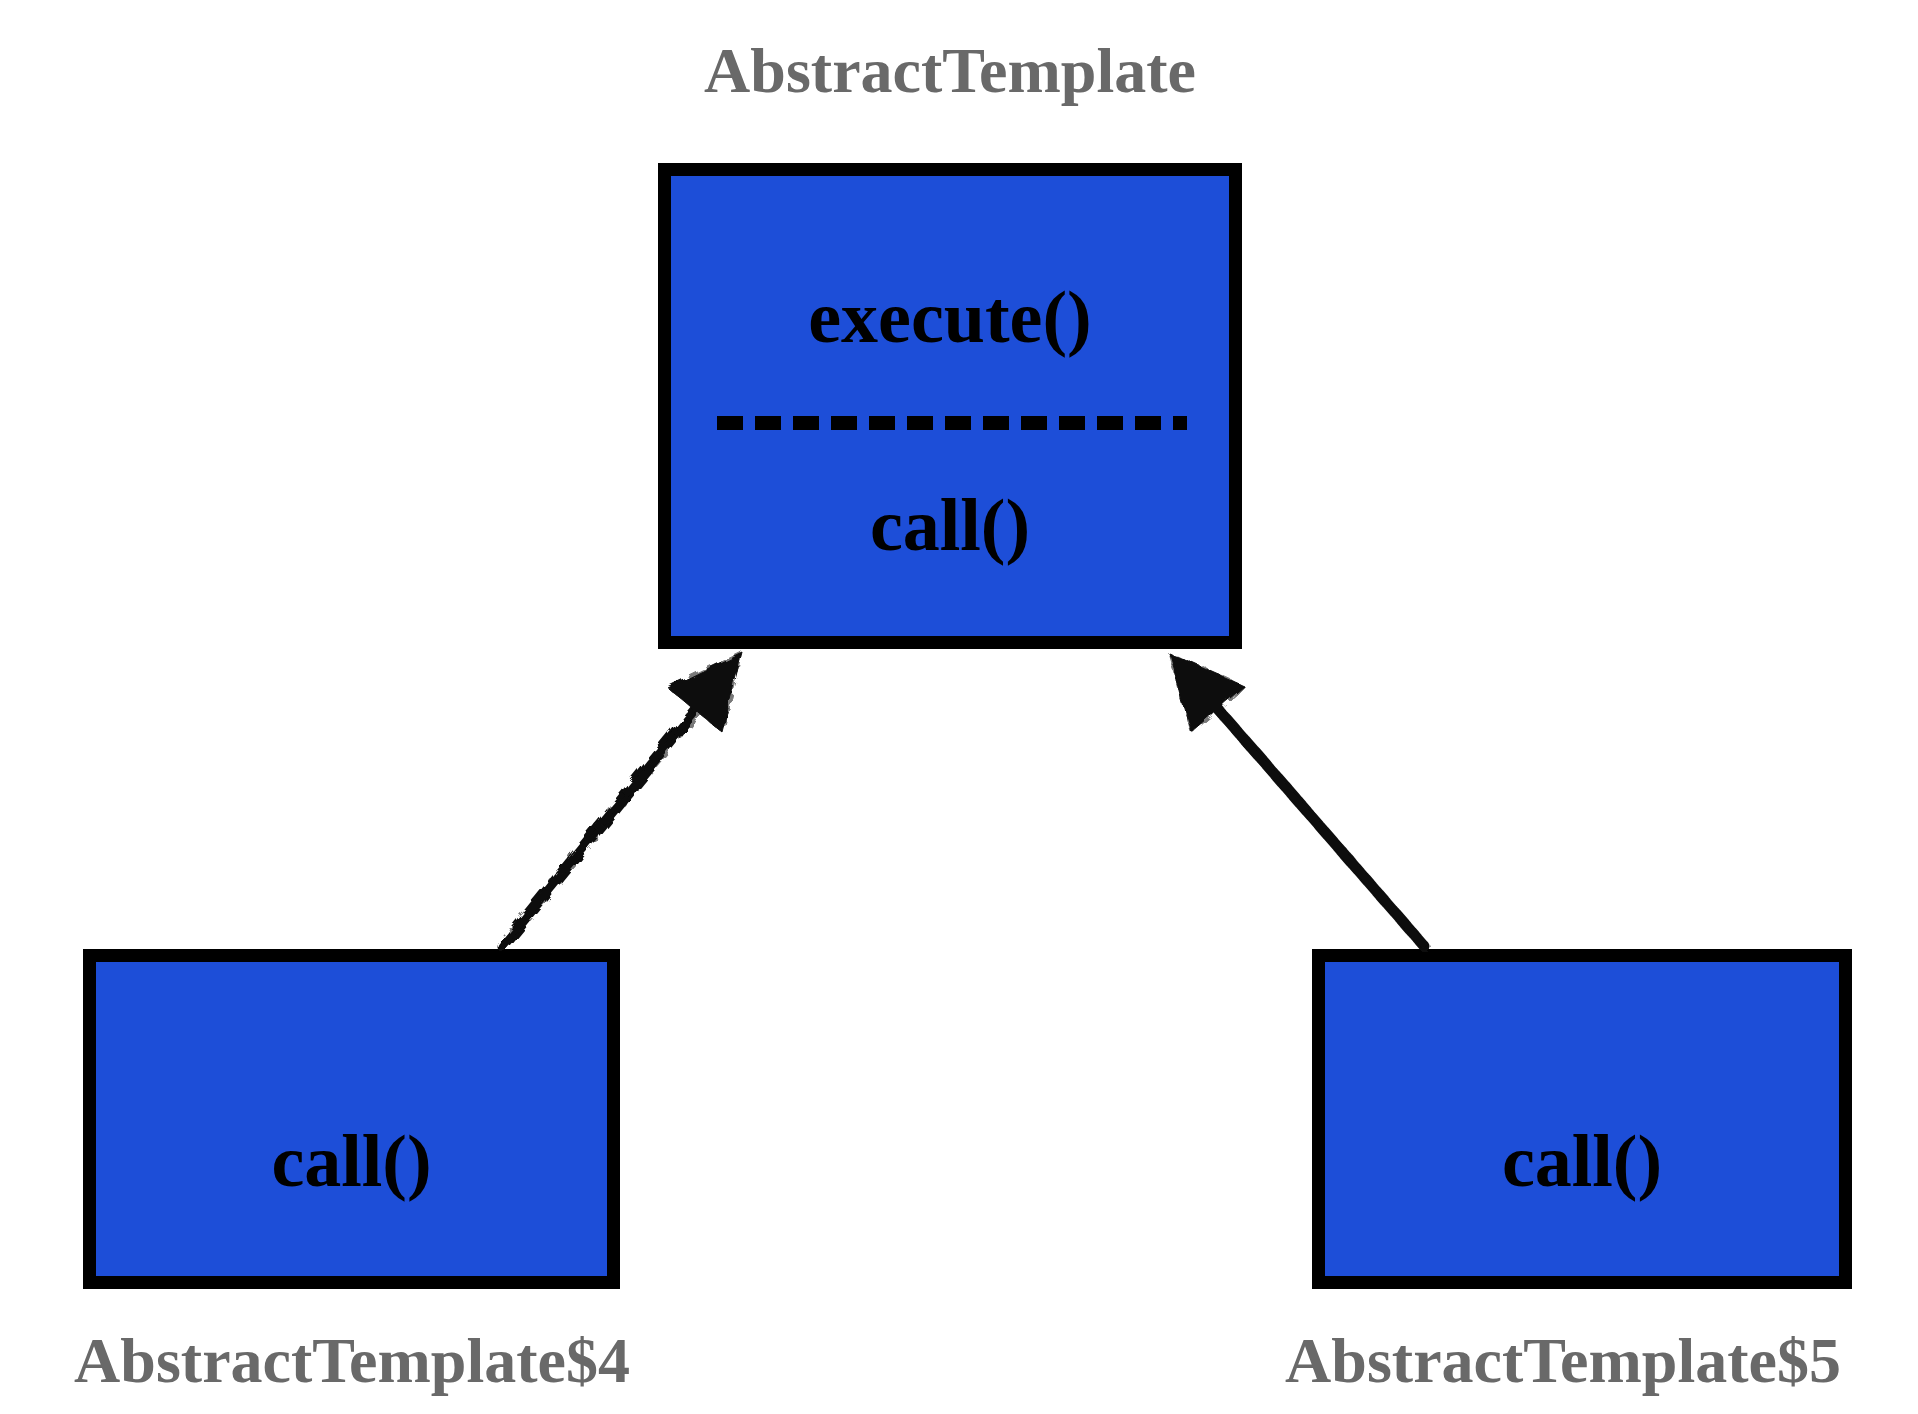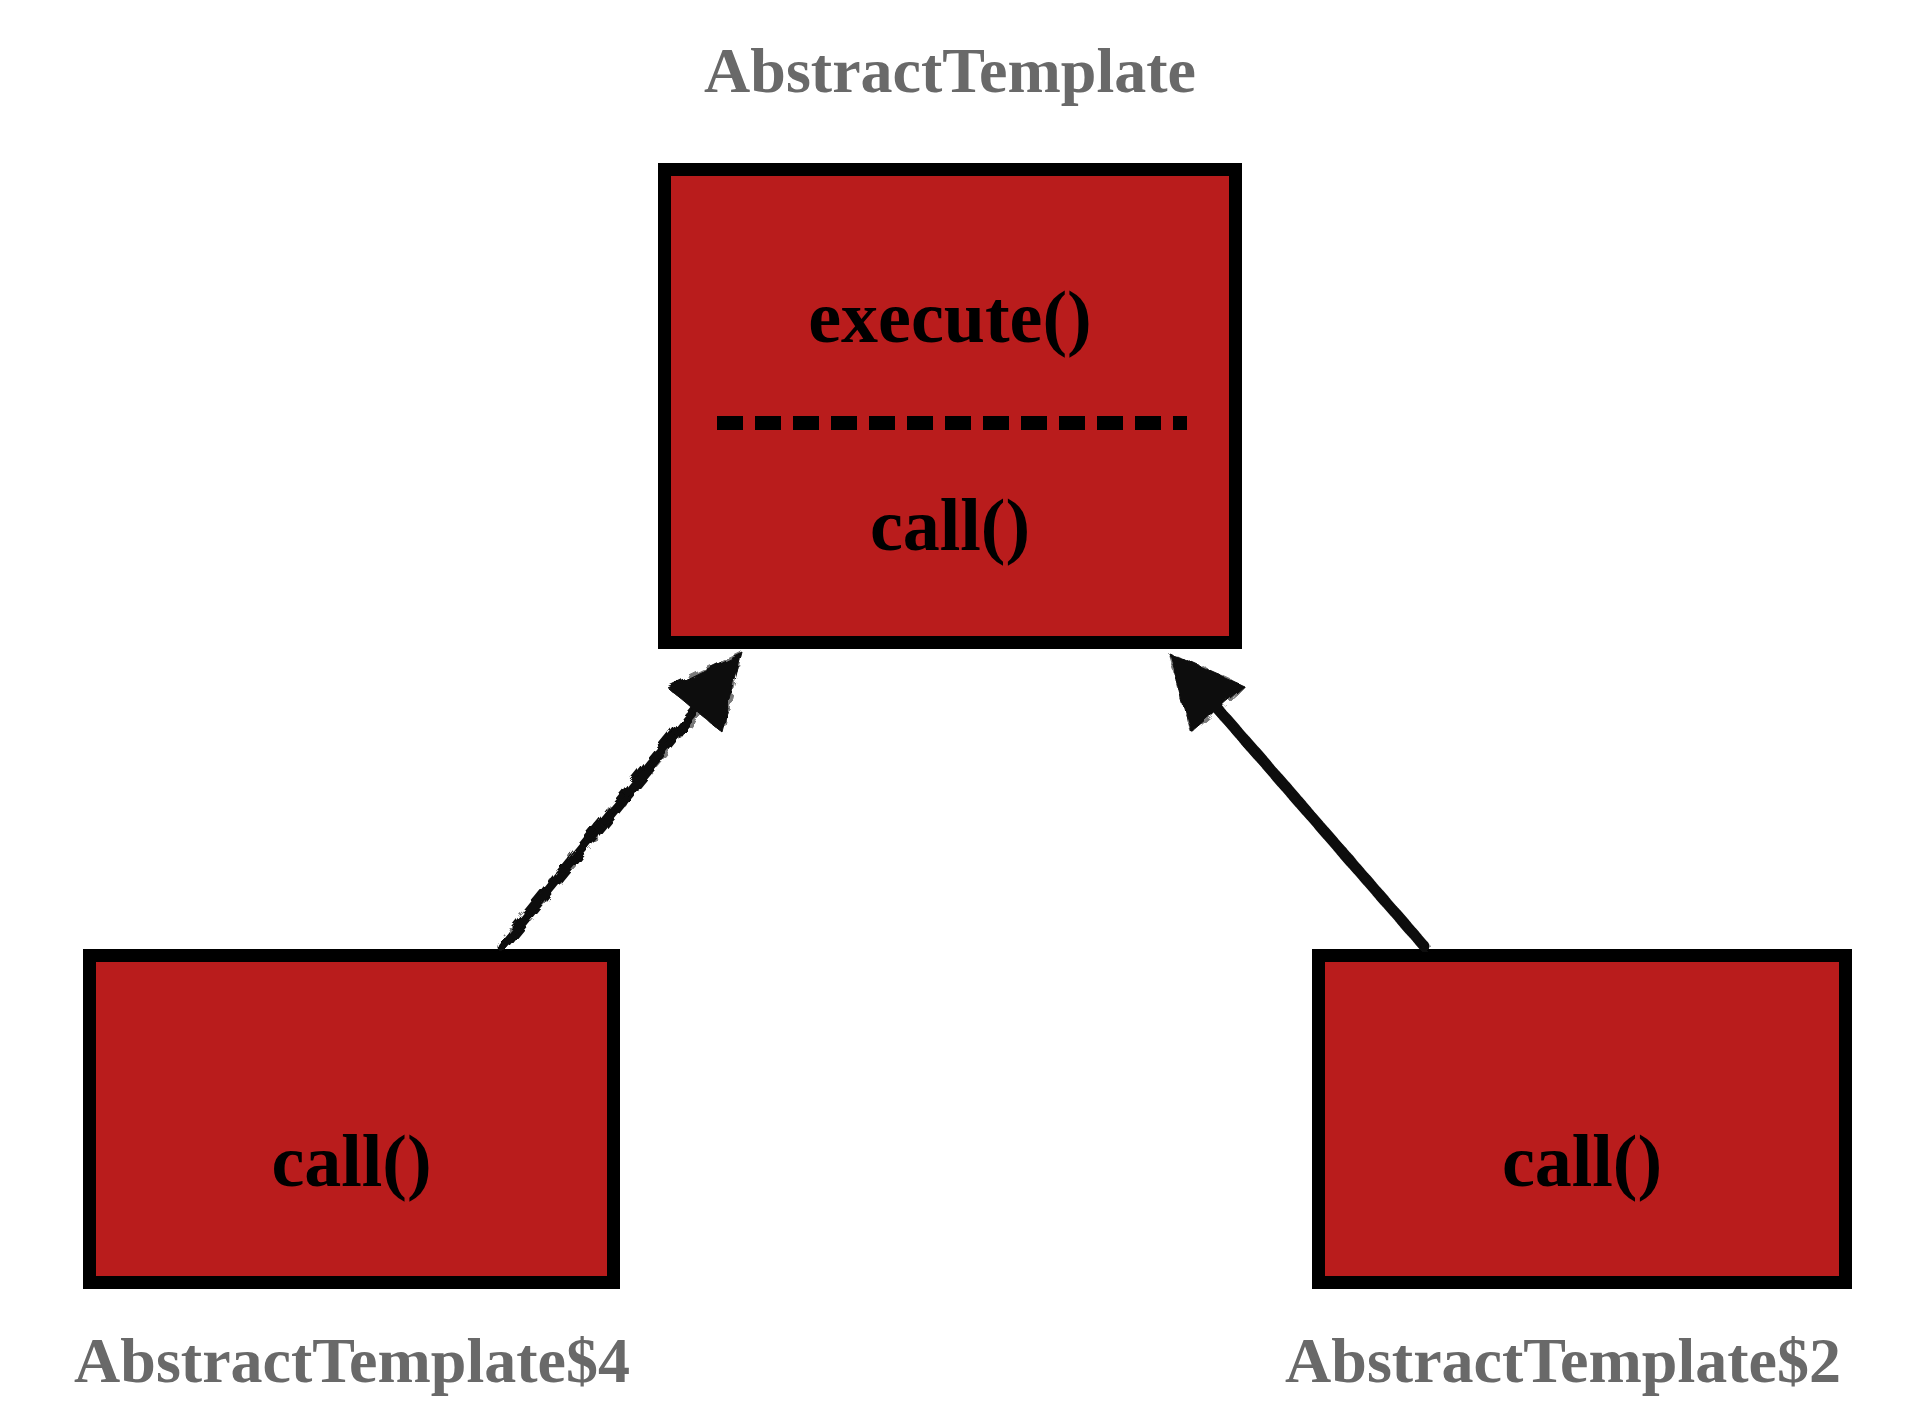--- a/index.html
+++ b/index.html
@@ -36,21 +36,21 @@
     width: 640px;
   }
   .label-right {
     left: 1243px;
     top: 1308px;
     width: 640px;
   }
   .uml-box {
     position: absolute;
     border: 13px solid #000000;
-    background: #b91c1c;
+    background: #1d4ed8;
     box-sizing: border-box;
   }
   .parent-box {
     left: 658px;
     top: 147px;
     width: 584px;
     height: 486px;
   }
   .child-box-left {
     left: 83px;
@@ -111,21 +111,21 @@
   </div>
 
   <div class="uml-box child-box-left">
     <div class="method method-call-child">call()</div>
   </div>
   <div class="class-name label-left">AbstractTemplate$4</div>
 
   <div class="uml-box child-box-right">
     <div class="method method-call-child">call()</div>
   </div>
-  <div class="class-name label-right">AbstractTemplate$2</div>
+  <div class="class-name label-right">AbstractTemplate$5</div>
 
   <svg class="arrow-layer" viewBox="0 0 1918 1414">
     <defs>
       <filter id="rough1" x="-30%" y="-30%" width="160%" height="160%">
         <feTurbulence type="fractalNoise" baseFrequency="0.055" numOctaves="2" seed="7" result="n"></feTurbulence>
         <feDisplacementMap in="SourceGraphic" in2="n" scale="9"></feDisplacementMap>
       </filter>
       <filter id="rough2" x="-30%" y="-30%" width="160%" height="160%">
         <feTurbulence type="fractalNoise" baseFrequency="0.09" numOctaves="2" seed="23" result="n"></feTurbulence>
         <feDisplacementMap in="SourceGraphic" in2="n" scale="11"></feDisplacementMap>

